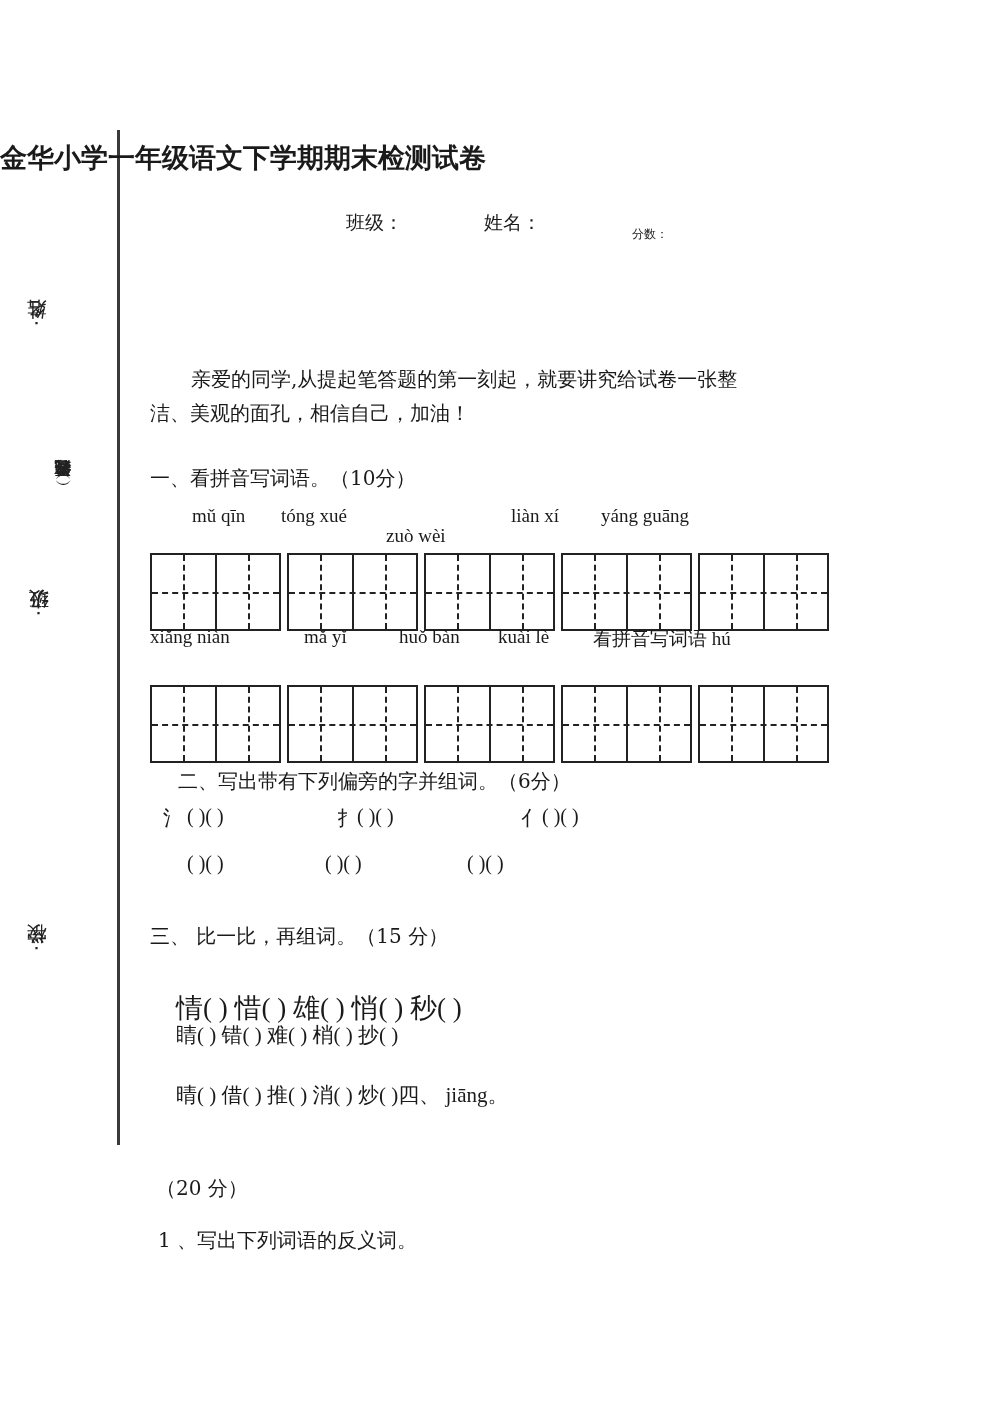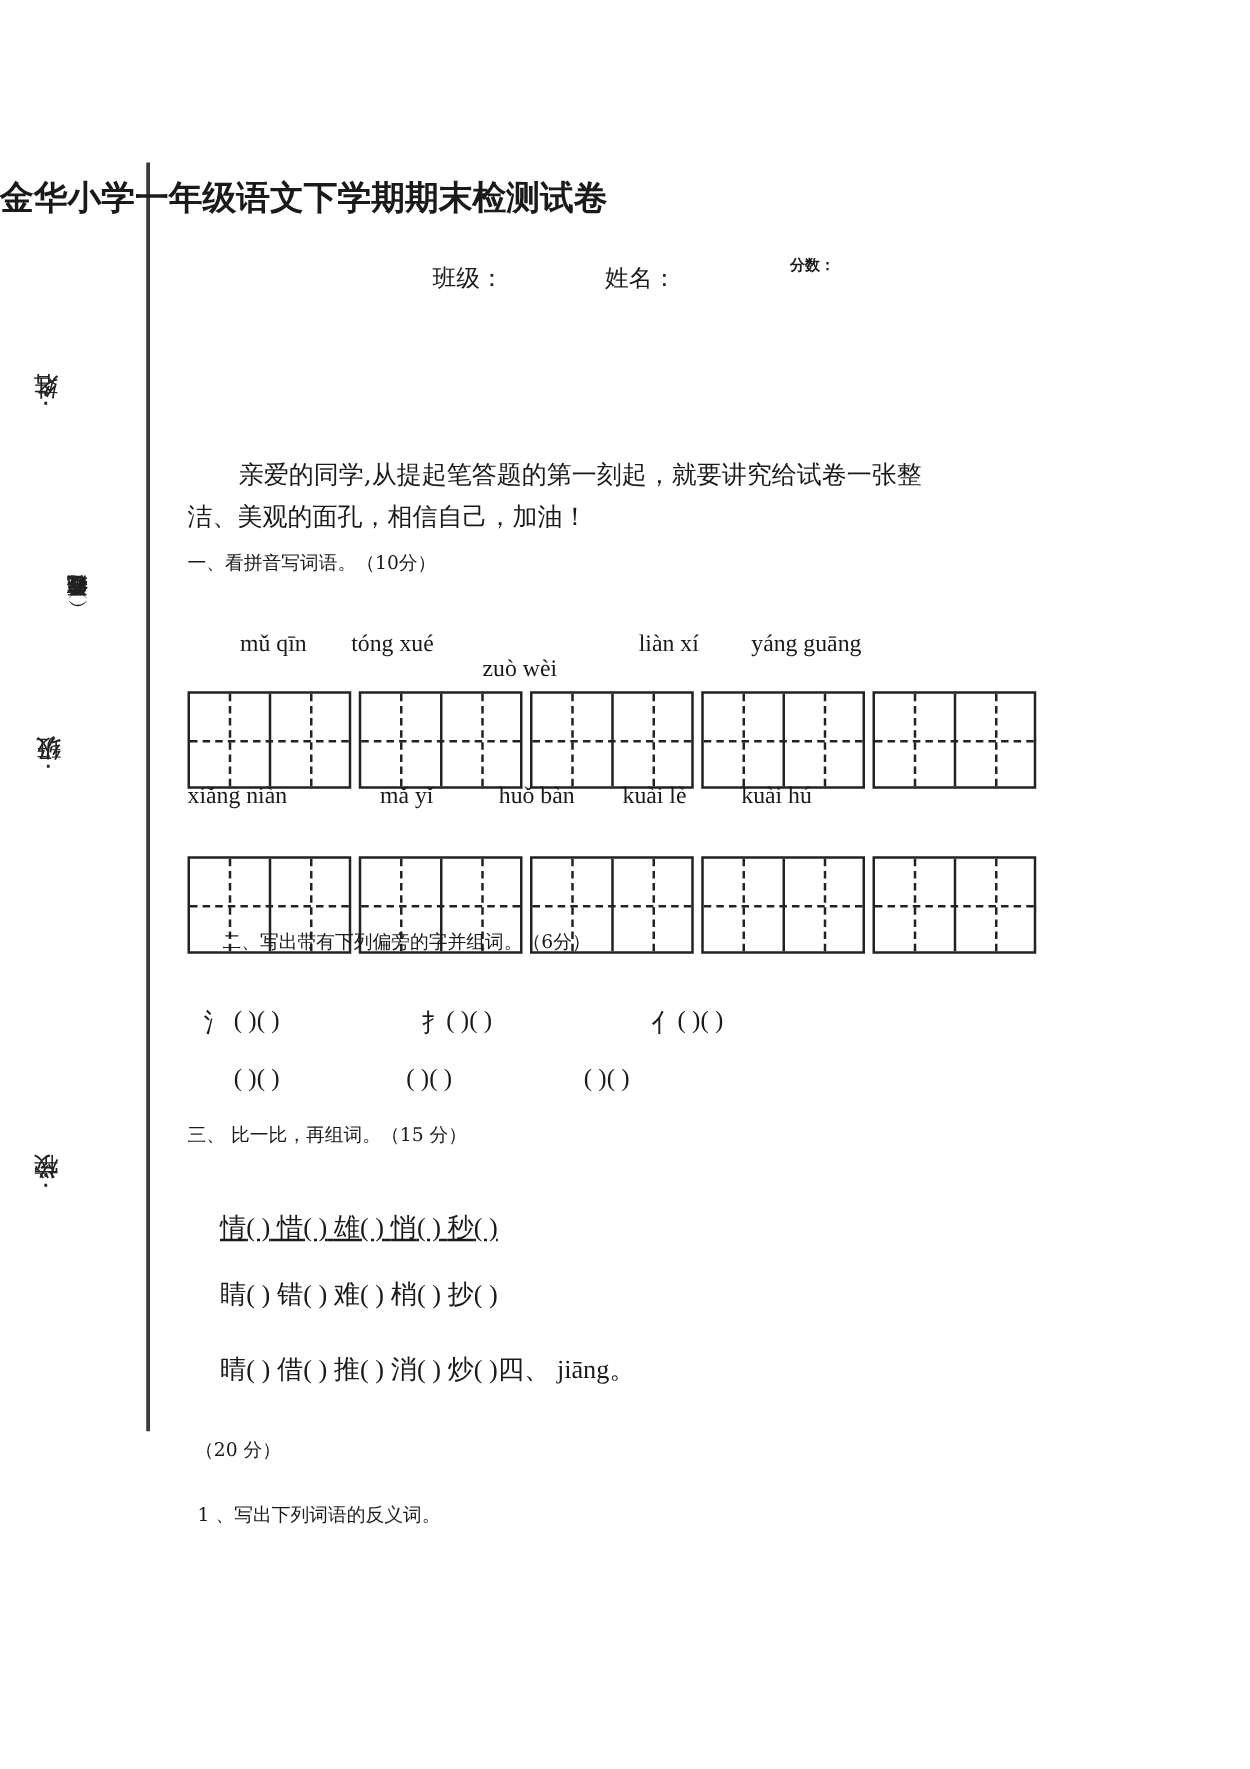--- a/index.html
+++ b/index.html
@@ -5,33 +5,33 @@
   html, body { margin:0; padding:0; background:#ffffff; }
   body { width:1000px; height:1415px; position:relative; overflow:hidden;
          font-family: "DejaVu Serif", "Liberation Serif", serif; color:#1a1a1a; }
   .abs { position:absolute; white-space:nowrap; }
   .binding-line { position:absolute; left:117px; top:130px; width:3px; height:1015px; background:#3a3a3a; }
   .vert { position:absolute; writing-mode: vertical-rl; transform: rotate(180deg); white-space:nowrap;
           font-family: "DejaVu Serif", serif; color:#222; }
   .title { left:0; width:1000px; top:140px; font-family:"DejaVu Sans", sans-serif;
            font-weight:bold; font-size:27px; letter-spacing:0px; padding-left:0px; }
   .info { font-family:"DejaVu Sans", sans-serif; font-size:19px; top:210px; }
-  .info-small { font-family:"DejaVu Sans", sans-serif; font-size:12px; top:204px;font-weight:bold; }
+  .info-small { font-family:"DejaVu Sans", sans-serif; font-size:12px; top:226px; }
   table.score { position:absolute; left:264px; top:256px; border-collapse:collapse; }
   table.score td { border:1.5px solid #222; height:52px; text-align:center; vertical-align:middle;
                    font-family:"DejaVu Sans", sans-serif; font-size:17px; padding:0; }
   .para { font-size:20px; line-height:34px; }
   .pinyin { font-family:"Liberation Serif", "DejaVu Serif", serif; font-size:19px; }
   .boxrow { position:absolute; left:150px; display:flex; gap:6px; }
   .tianzi { width:131px; height:78px; border:2px solid #222; box-sizing:border-box; position:relative; display:flex; }
   .cell { flex:1; position:relative; border-right:2px solid #222; }
   .cell:last-child { border-right:none; }
   .cell::before { content:""; position:absolute; left:50%; top:0; bottom:0; border-left:2px dashed #222; }
   .tianzi::after { content:""; position:absolute; left:0; right:0; top:50%; border-top:2px dashed #222; }
-  .q { font-size:15px; }
+  .q { font-size:20px;margin-top:24px; }
   .paren-row { font-family:"Liberation Serif", "DejaVu Serif", serif; font-size:20px; }
 </style>
 </head>
 <body>
 
 <div class="binding-line"></div>
 <div class="vert" style="left:22px; top:315px; font-size:20px;">姓名：</div>
 <div class="vert" style="left:24px; top:605px; font-size:20px;">班级：</div>
 <div class="vert" style="left:50px; top:490px; font-size:17px;">（不要在装订线内答卷）</div>
 <div class="vert" style="left:22px; top:940px; font-size:20px;">学校：</div>
@@ -78,21 +78,21 @@
   <div class="tianzi">
       <div class="cell"></div>
       <div class="cell"></div>
     </div>
 </div>
 
 <div class="abs pinyin" style="left:150px; top:626px;">xiǎng niàn</div>
 <div class="abs pinyin" style="left:304px; top:626px;">mǎ yǐ</div>
 <div class="abs pinyin" style="left:399px; top:626px;">huǒ bàn</div>
 <div class="abs pinyin" style="left:498px; top:626px;">kuài lè</div>
-<div class="abs pinyin" style="left:593px; top:626px;">kuài hú</div>
+<div class="abs pinyin" style="left:593px; top:626px;">看拼音写词语 hú</div>
 
 <div class="boxrow" style="top:685px;">
   <div class="tianzi">
       <div class="cell"></div>
       <div class="cell"></div>
     </div>
   <div class="tianzi">
       <div class="cell"></div>
       <div class="cell"></div>
     </div>
@@ -118,21 +118,21 @@
 <div class="abs paren-row" style="left:357px; top:805px;">(    )(       )</div>
 <div class="abs paren-row" style="left:521px; top:805px;">亻</div>
 <div class="abs paren-row" style="left:542px; top:805px;">(    )(       )</div>
 
 <div class="abs paren-row" style="left:187px; top:852px;">(    )(       )</div>
 <div class="abs paren-row" style="left:325px; top:852px;">(    )(       )</div>
 <div class="abs paren-row" style="left:467px; top:852px;">(    )(       )</div>
 
 <div class="abs q" style="left:150px; top:899px;">三、  比一比，再组词。（15 分）</div>
 
-<div class="abs paren-row" style="left:176px; top:968px; font-size:21px;text-decoration:underline;">
+<div class="abs paren-row" style="left:176px; top:990px; font-size:27px;">
   <span>情</span><span>(      )</span>
   <span>惜</span><span>(      )</span>
   <span>雄</span><span>(      )</span>
   <span>悄</span><span>(      )</span>
   <span>秒</span><span>(      )</span>
 </div>
 <div class="abs paren-row" style="left:176px; top:1021px; font-size:21px;">
   <span>睛</span><span>(      )</span>
   <span>错</span><span>(      )</span>
   <span>难</span><span>(      )</span>

